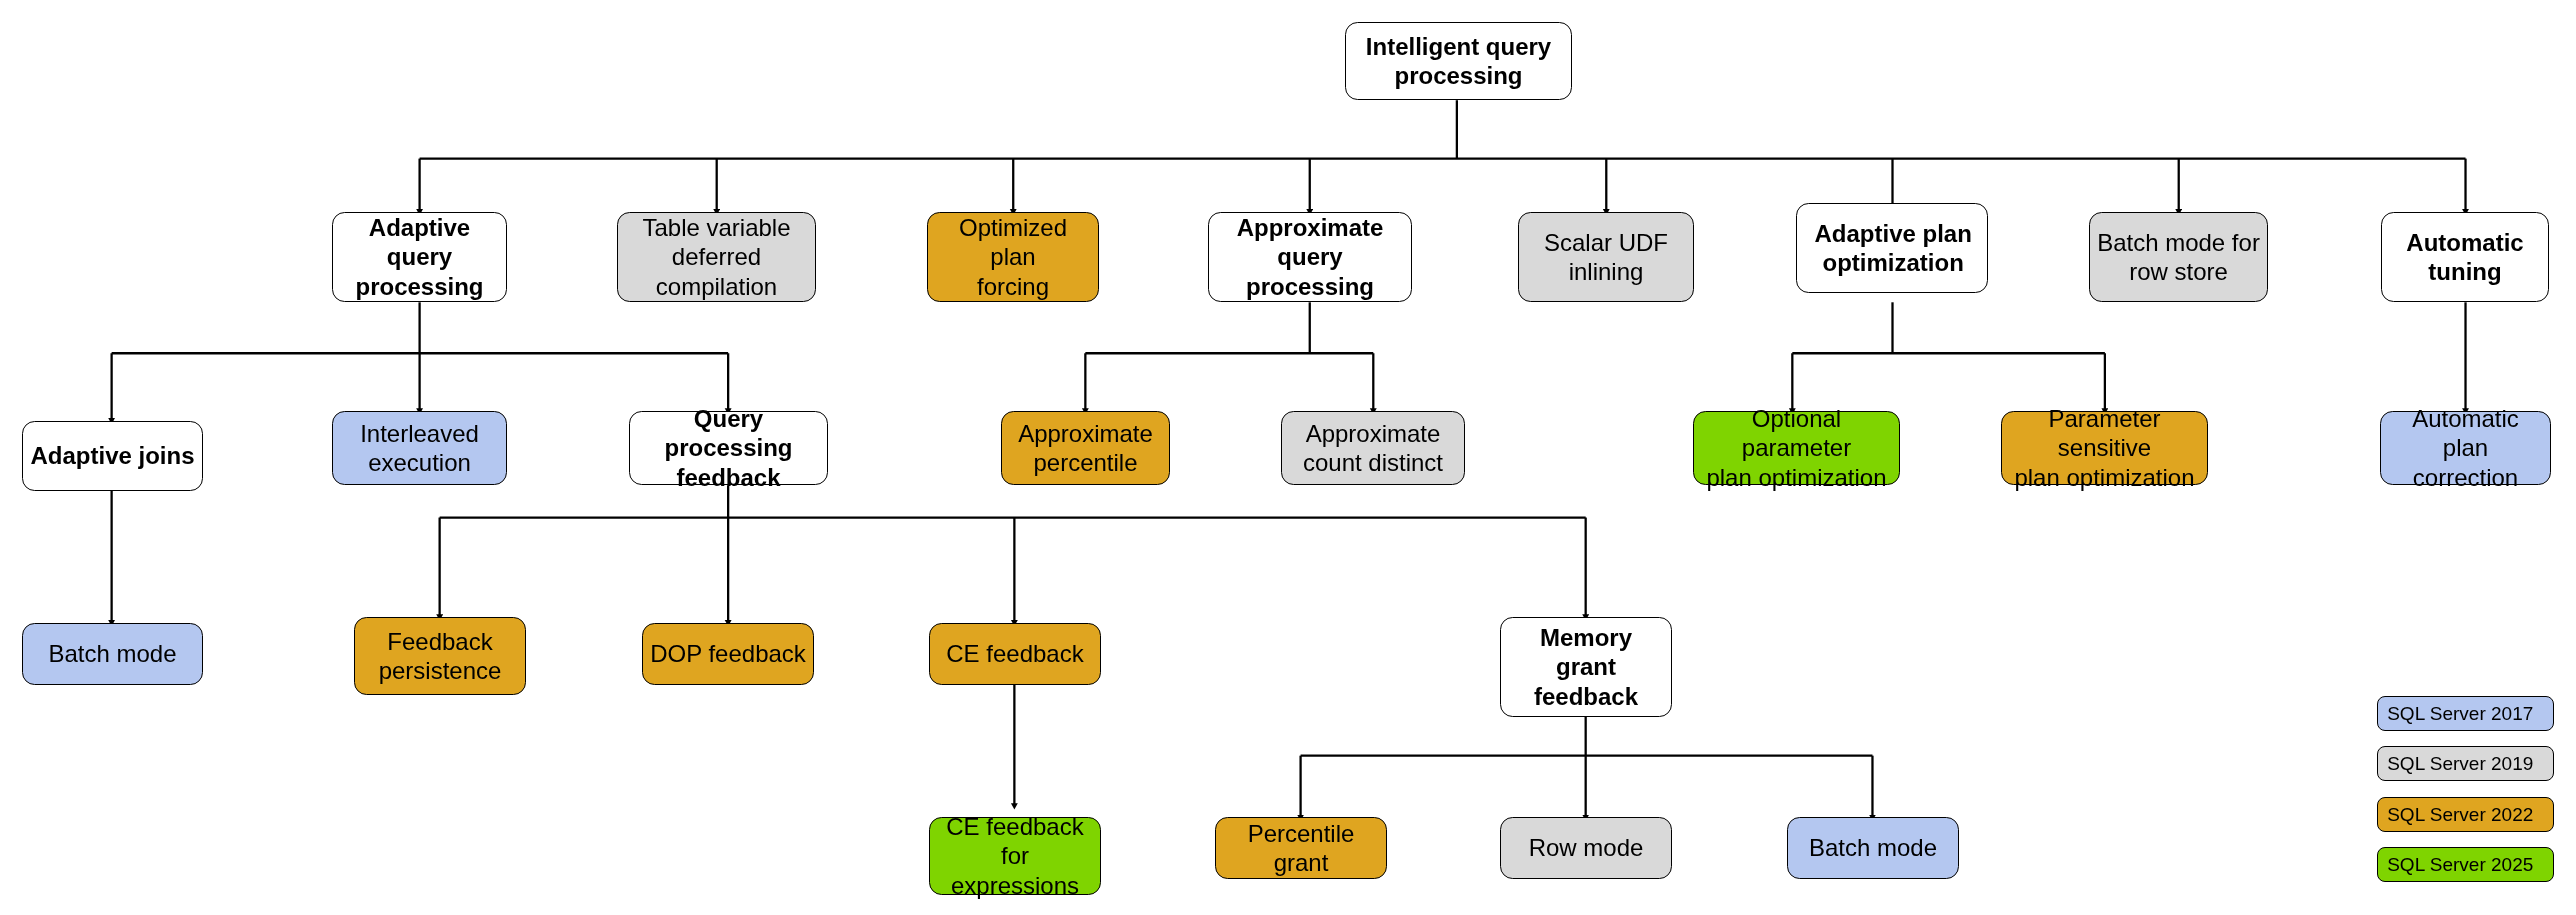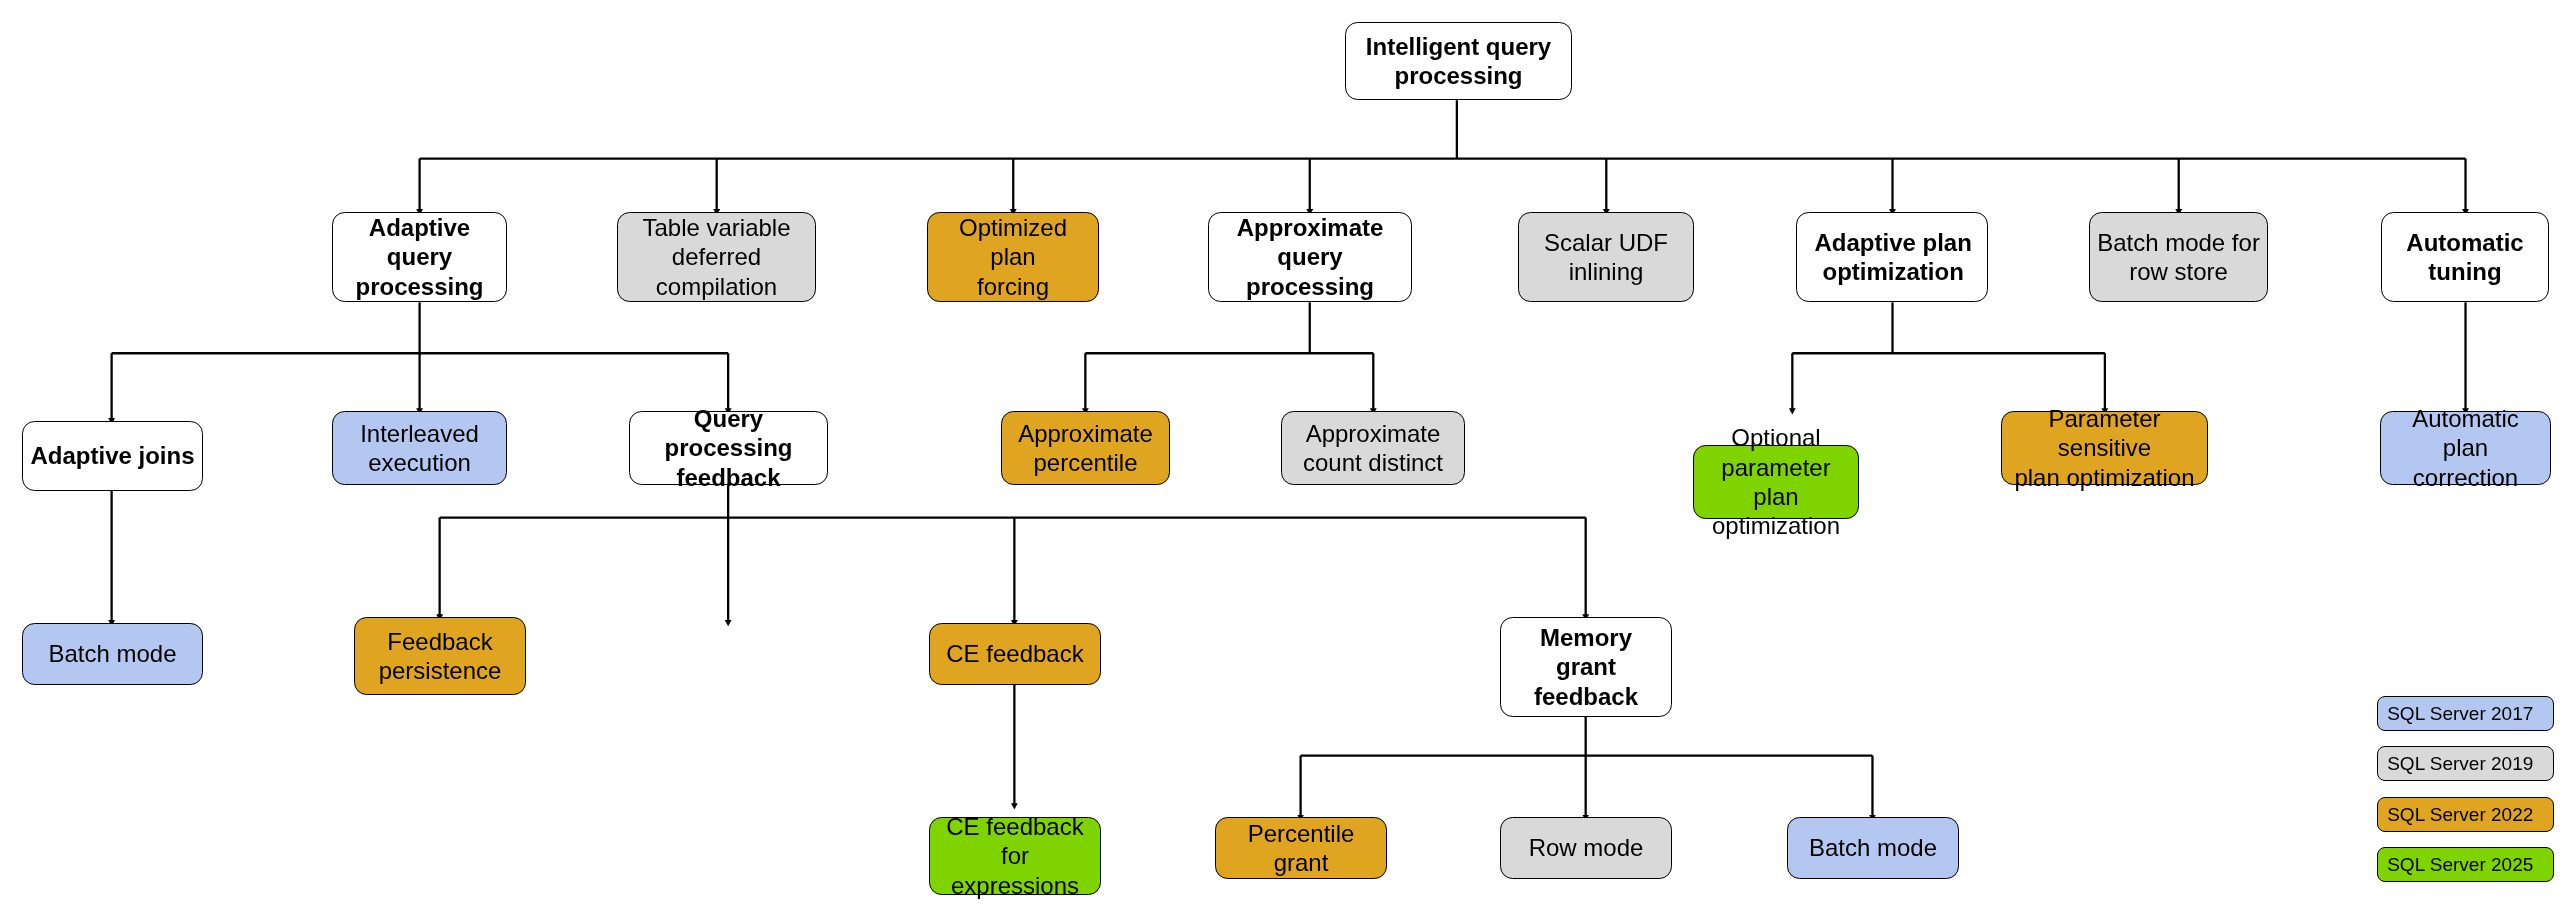--- a/index.html
+++ b/index.html
@@ -108,46 +108,47 @@
   <div class="node bold fill-white" style="left:332px;top:212px;width:175px;height:90px;">Adaptive query<br>processing</div>
 
   <div class="node fill-gray" style="left:617px;top:212px;width:199px;height:90px;">Table variable<br>deferred compilation</div>
 
   <div class="node fill-orange" style="left:927px;top:212px;width:172px;height:90px;">Optimized plan<br>forcing</div>
 
   <div class="node bold fill-white" style="left:1208px;top:212px;width:204px;height:90px;">Approximate<br>query processing</div>
 
   <div class="node fill-gray" style="left:1518px;top:212px;width:176px;height:90px;">Scalar UDF<br>inlining</div>
 
-  <div class="node bold fill-white" style="left:1796px;top:212px;width:192px;height:90px;padding-left:8px;">Adaptive plan<br>optimization</div>
+  <div class="node bold fill-white" style="left:1796px;top:203px;width:192px;height:90px;padding-left:8px;">Adaptive plan<br>optimization</div>
 
   <div class="node fill-gray" style="left:2089px;top:212px;width:179px;height:90px;">Batch mode for<br>row store</div>
 
   <div class="node bold fill-white" style="left:2381px;top:212px;width:168px;height:90px;">Automatic<br>tuning</div>
 
   <div class="node bold fill-white" style="left:22px;top:421px;width:181px;height:70px;">Adaptive joins</div>
 
   <div class="node fill-blue" style="left:332px;top:411px;width:175px;height:74px;">Interleaved<br>execution</div>
 
   <div class="node bold fill-white" style="left:629px;top:411px;width:199px;height:74px;">Query processing<br>feedback</div>
 
   <div class="node fill-orange" style="left:1001px;top:411px;width:169px;height:74px;">Approximate<br>percentile</div>
 
   <div class="node fill-gray" style="left:1281px;top:411px;width:184px;height:74px;">Approximate<br>count distinct</div>
 
-  <div class="node fill-green" style="left:1693px;top:411px;width:166px;height:74px;margin-top:34px;">Optional parameter<br>plan optimization</div>
+  <div class="node fill-green" style="left:1693px;top:411px;width:207px;height:74px;">Optional parameter<br>plan optimization</div>
 
   <div class="node fill-orange" style="left:2001px;top:411px;width:207px;height:74px;">Parameter sensitive<br>plan optimization</div>
 
   <div class="node fill-blue" style="left:2380px;top:411px;width:171px;height:74px;">Automatic plan<br>correction</div>
 
   <div class="node fill-blue" style="left:22px;top:623px;width:181px;height:62px;">Batch mode</div>
 
   <div class="node fill-orange" style="left:354px;top:617px;width:172px;height:78px;">Feedback<br>persistence</div>
 
+  <div class="node fill-orange" style="left:642px;top:623px;width:172px;height:62px;">DOP feedback</div>
 
   <div class="node fill-orange" style="left:929px;top:623px;width:172px;height:62px;">CE feedback</div>
 
   <div class="node bold fill-white" style="left:1500px;top:617px;width:172px;height:100px;">Memory grant<br>feedback</div>
 
   <div class="node fill-green" style="left:929px;top:817px;width:172px;height:78px;">CE feedback for<br>expressions</div>
 
   <div class="node fill-orange" style="left:1215px;top:817px;width:172px;height:62px;">Percentile grant</div>
 
   <div class="node fill-gray" style="left:1500px;top:817px;width:172px;height:62px;">Row mode</div>

